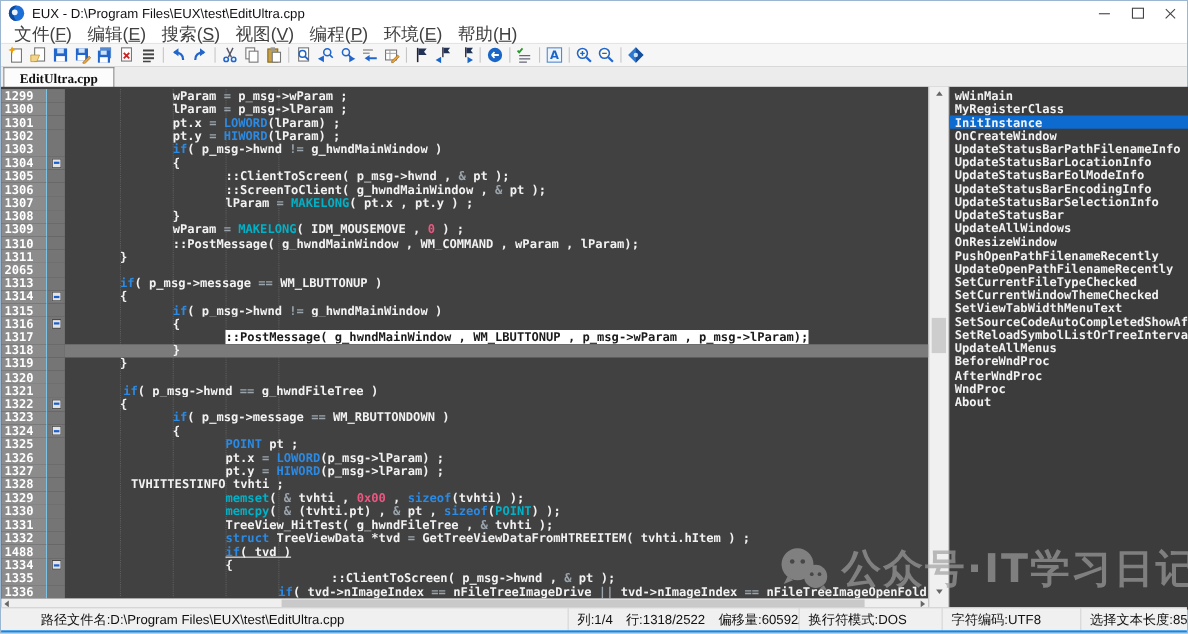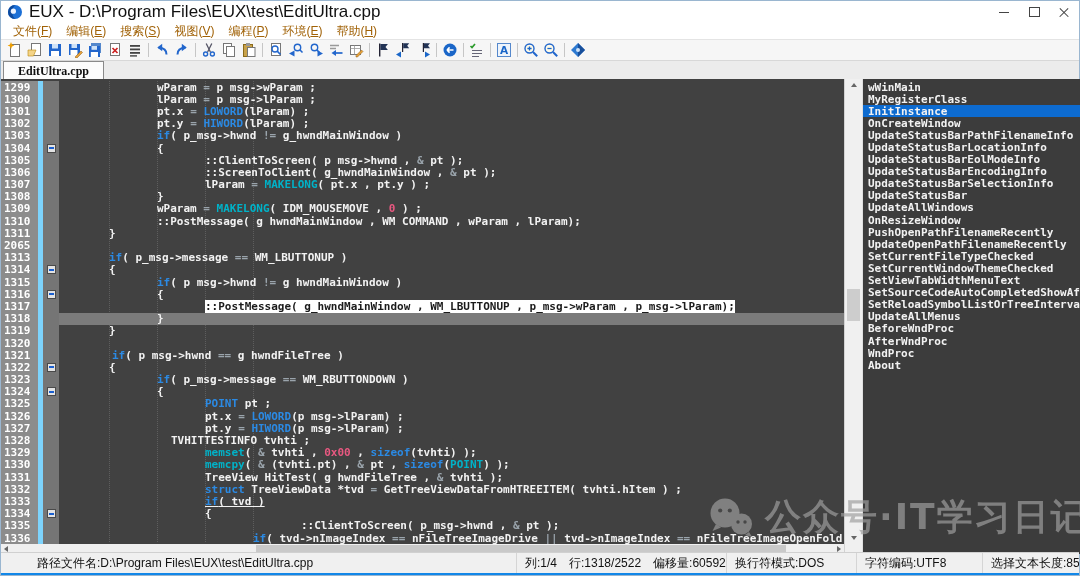--- a/index.html
+++ b/index.html
@@ -8,31 +8,31 @@
     --kw:#2b8ae4; --fn:#00b2c8; --num:#e85880; --op:#9aa4ac;
     --codebg:#414141; --gutter:#8c8c8c; --foldcol:#757575;
     --plain:#f2f2f2; --selbg:#ffffff; --curbg:#7b7b7b;
     --symsel:#0d6bd0; --accent:#1a66c8;
   }
   .win{position:absolute;inset:0;border:1px solid #9ab6d0;box-sizing:border-box;background:#fff;}
 
   
   .titlebar{height:22px;display:flex;align-items:center;padding-left:6px;background:#fff;}
   .title-icon{width:16px;height:16px;display:flex;align-items:center;}
-  .title-text{font-size:17px;color:#111;margin-left:6px;white-space:nowrap;}
+  .title-text{font-size:12px;color:#111;margin-left:6px;white-space:nowrap;}
   .win-btns{margin-left:auto;display:flex;height:100%;}
   .wbtn{width:30px;height:100%;display:flex;align-items:center;justify-content:center;cursor:default;}
   .glyph-min{width:10px;height:1px;background:#444;display:block;}
   .glyph-max{width:9px;height:8px;border:1px solid #444;display:block;}
   .glyph-close{position:relative;width:10px;height:10px;display:block;}
   .glyph-close::before,.glyph-close::after{content:"";position:absolute;left:-1px;top:4.5px;width:12px;height:1.2px;background:#444;}
   .glyph-close::before{transform:rotate(45deg);} .glyph-close::after{transform:rotate(-45deg);}
 
   
-  .menubar{height:16px;display:flex;align-items:center;padding-left:5px;background:#fff;font-size:12px;color:#a16207;}
+  .menubar{height:16px;display:flex;align-items:center;padding-left:5px;background:#fff;font-size:16px;color:#404040;}
   .mitem{padding:0 7px;white-space:nowrap;}
   .mitem u{text-underline-offset:1px;}
 
   
   .toolbar{height:20px;background:#f6f6f6;border-top:1px solid #e4e4e4;border-bottom:1px solid #d8d8d8;
     display:flex;align-items:center;padding-left:4px;}
   .tbtn{width:20px;height:18px;display:flex;align-items:center;justify-content:center;}
   .tbtn svg{display:block;}
   .tsep{width:1px;height:14px;background:#c6c6c6;margin:0 3px;flex:none;}
 
@@ -41,21 +41,21 @@
   .tab{background:#fcfcfc;border:1px solid #8a8a8a;border-bottom:none;height:19px;box-sizing:border-box;
     padding:0 14px;display:flex;align-items:center;margin-left:2px;
     font-family:"Liberation Serif",serif;font-weight:bold;font-size:12px;color:#111;}
 
   
   .main{position:absolute;top:78px;left:0;width:1080px;height:475px;display:flex;background:var(--codebg);}
   .editor-col{width:843px;position:relative;background:var(--codebg);overflow:hidden;flex:none;}
   .guide{position:absolute;top:2px;bottom:12px;width:0;border-left:1px dotted #5e5e5e;z-index:0;}
   .code-rows{position:absolute;top:0;left:0;right:0;bottom:10px;overflow:hidden;padding-top:2px;z-index:1;}
   .row{display:flex;height:12.2px;align-items:stretch;}
-  .ln{width:42px;flex:none;background:var(--gutter);border-right:5px solid #7dd3fc;box-sizing:border-box;
+  .ln{width:42px;flex:none;background:var(--gutter);border-right:1px solid #7dd3fc;box-sizing:border-box;
     color:#fff;font:bold 11px "DejaVu Sans Mono",monospace;padding-left:3px;display:flex;align-items:center;}
   .foldc{width:16px;flex:none;background:var(--foldcol);display:flex;align-items:center;justify-content:center;}
   .fbox{width:9px;height:9px;background:#e3e3e3;border:1px solid #4a4a4a;box-sizing:border-box;display:block;}
   .fminus{display:block;width:5px;height:2px;background:#1a5fd0;margin:2.5px auto 0 auto;}
   .codec{flex:1;position:relative;display:flex;align-items:center;overflow:hidden;
     font:bold 11px "DejaVu Sans Mono",monospace;white-space:pre;color:var(--plain);}
   .row.cur .codec{background:var(--curbg);}
   .toks,.seltext{display:inline-block;}
   .seltext{background:var(--selbg);}
   .seltext .tk{color:#1b1b1b !important;}
@@ -494,21 +494,21 @@
             <span class="codec"><span class="toks" style="margin-left: 146px;"><span class="tk tk-p">pt.x </span><span class="tk tk-o">= </span><span class="tk tk-k">LOWORD</span><span class="tk tk-p">(p_msg-&gt;lParam) ;</span></span></span>
           </div>
           <div class="row">
             <span class="ln">1327</span>
             <span class="foldc"></span>
             <span class="codec"><span class="toks" style="margin-left: 146px;"><span class="tk tk-p">pt.y </span><span class="tk tk-o">= </span><span class="tk tk-k">HIWORD</span><span class="tk tk-p">(p_msg-&gt;lParam) ;</span></span></span>
           </div>
           <div class="row">
             <span class="ln">1328</span>
             <span class="foldc"></span>
-            <span class="codec"><span class="toks" style="margin-left: 112px;"><span class="tk tk-p">TVHITTESTINFO tvhti ;</span></span></span>
+            <span class="codec"><span class="toks" style="margin-left: 60px;"><span class="tk tk-p">TVHITTESTINFO tvhti ;</span></span></span>
           </div>
           <div class="row">
             <span class="ln">1329</span>
             <span class="foldc"></span>
             <span class="codec"><span class="toks" style="margin-left: 146px;"><span class="tk tk-f">memset</span><span class="tk tk-p">( </span><span class="tk tk-o">&amp; </span><span class="tk tk-p">tvhti , </span><span class="tk tk-n">0x00</span><span class="tk tk-p"> , </span><span class="tk tk-k">sizeof</span><span class="tk tk-p">(tvhti) );</span></span></span>
           </div>
           <div class="row">
             <span class="ln">1330</span>
             <span class="foldc"></span>
             <span class="codec"><span class="toks" style="margin-left: 146px;"><span class="tk tk-f">memcpy</span><span class="tk tk-p">( </span><span class="tk tk-o">&amp; </span><span class="tk tk-p">(tvhti.pt) , </span><span class="tk tk-o">&amp; </span><span class="tk tk-p">pt , </span><span class="tk tk-k">sizeof</span><span class="tk tk-p">(</span><span class="tk tk-f">POINT</span><span class="tk tk-p">) );</span></span></span>
@@ -517,21 +517,21 @@
             <span class="ln">1331</span>
             <span class="foldc"></span>
             <span class="codec"><span class="toks" style="margin-left: 146px;"><span class="tk tk-p">TreeView_HitTest( g_hwndFileTree , </span><span class="tk tk-o">&amp; </span><span class="tk tk-p">tvhti );</span></span></span>
           </div>
           <div class="row">
             <span class="ln">1332</span>
             <span class="foldc"></span>
             <span class="codec"><span class="toks" style="margin-left: 146px;"><span class="tk tk-k">struct </span><span class="tk tk-p">TreeViewData *tvd </span><span class="tk tk-o">= </span><span class="tk tk-p">GetTreeViewDataFromHTREEITEM( tvhti.hItem ) ;</span></span></span>
           </div>
           <div class="row">
-            <span class="ln">1333</span>
+            <span class="ln">1488</span>
             <span class="foldc"></span>
             <span class="codec"><span class="toks" style="margin-left: 146px; text-decoration: underline;"><span class="tk tk-k">if</span><span class="tk tk-p">( tvd )</span></span></span>
           </div>
           <div class="row">
             <span class="ln">1334</span>
             <span class="foldc">
               <span class="fbox">
                 <i class="fminus"></i>
               </span>
             </span>

